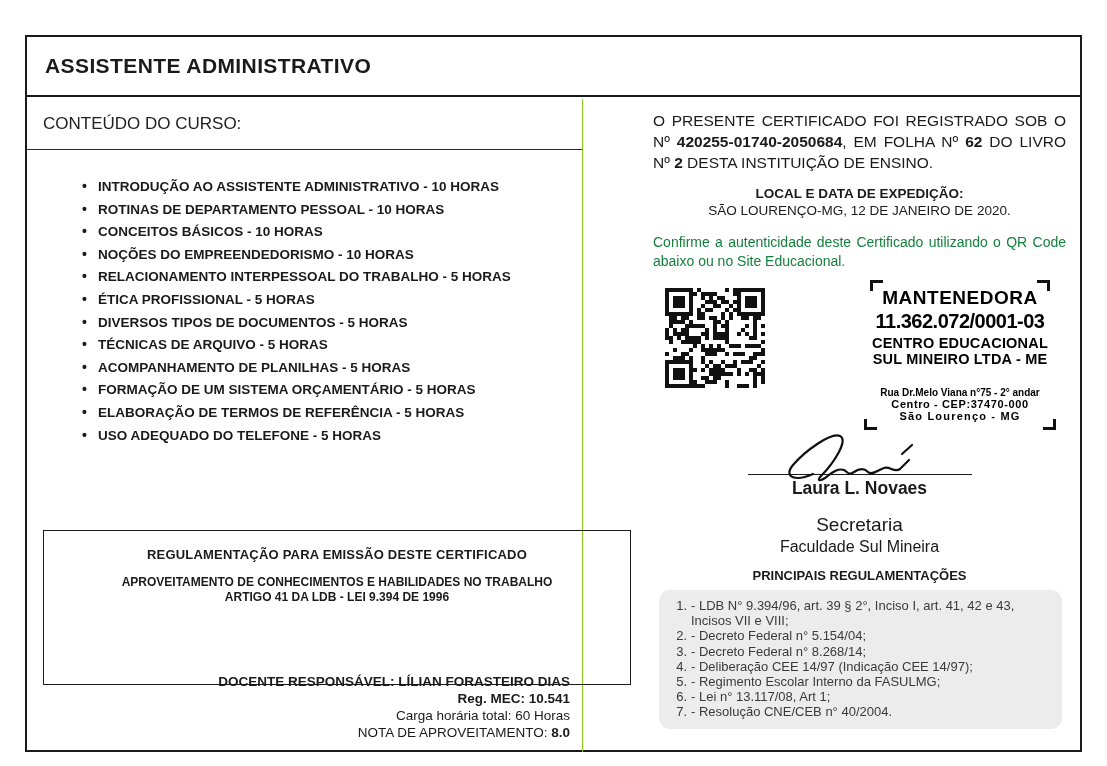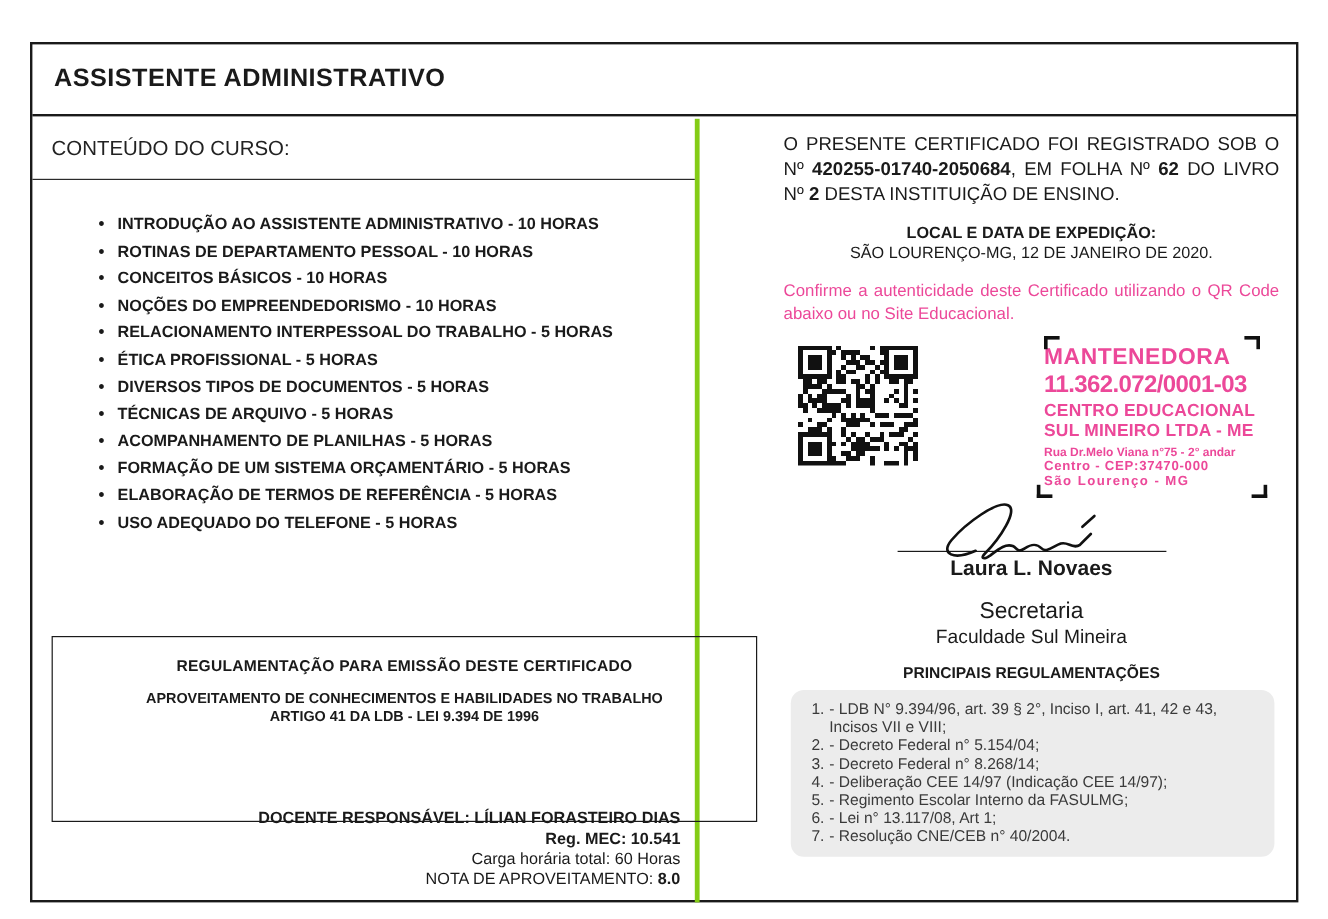--- a/index.html
+++ b/index.html
@@ -4,21 +4,21 @@
 <style>
   * { box-sizing: border-box; margin: 0; padding: 0; }
   html,body { width:1107px; height:766px; background:#ffffff; font-family:"Liberation Sans", sans-serif; color:#1a1a1a; }
   .frame { position:absolute; left:25px; top:35px; width:1057px; height:717px; border:2px solid #1a1a1a; }
 
   
   .title-bar { height:60px; border-bottom:2px solid #1a1a1a; display:flex; align-items:center; padding-left:18px; }
   .title-bar h1 { font-size:21px; font-weight:bold; letter-spacing:.4px; }
 
   
-  .left-col { position:absolute; top:62px; left:0; width:556px; height:653px; border-right:4px solid #84cc16; }
+  .left-col { position:absolute; top:62px; left:0; width:556px; height:653px; border-right:1px solid #84cc16; }
   .right-col { position:absolute; top:62px; left:612px; right:0; height:653px; padding:11px 14px 0 14px; }
 
   
   .course-header { height:51px; border-bottom:1px solid #2a2a2a; padding:15px 0 0 16px; font-size:17px; color:#222; }
   .course-list { list-style:none; margin:30px 0 0 55px; }
   .course-list li { position:relative; padding-left:16px; font-size:13.5px; font-weight:bold; margin-bottom:8.6px; line-height:14px; }
   .course-list li::before { content:"•"; position:absolute; left:0; top:-1px; font-size:14px; }
 
   .reg-box { position:absolute; left:16px; top:431px; width:588px; height:155px; border:1.5px solid #1a1a1a; text-align:center; padding:16px 20px 0 20px; }
   .reg-box .h { font-size:13px; font-weight:bold; letter-spacing:.2px; }
@@ -29,35 +29,35 @@
   .docente-left { text-align:right; font-size:13.5px; font-weight:bold; line-height:17px; }
   .totals-right { text-align:right; font-size:13.5px; line-height:17px; }
   .totals-right .bold { font-weight:bold;text-align:center; }
 
   
   .registration { font-size:15.5px; line-height:21px; text-align:justify; }
   .registration b { font-weight:bold; }
   .local-block { margin-top:13px; text-align:center; }
   .local-block .h { font-size:13.5px; font-weight:bold; }
   .local-block .v { font-size:13.5px; margin-top:2px; }
-  .confirm-p { margin-top:15px; font-size:14px; line-height:19px; text-align:justify; color:#ec4899; }
+  .confirm-p { margin-top:15px; font-size:14px; line-height:19px; text-align:justify; color:#15803d; }
 
   .qr-stamp-row { margin-top:9px; display:flex; align-items:flex-start; }
   .qr-wrap { margin-left:12px; width:100px; height:100px; margin-top:8px; }
-  .stamp { position:relative; margin-left:auto; margin-right:10px; width:192px; padding:7px 6px 8px 6px; color:#ec4899; }
+  .stamp { position:relative; margin-left:auto; margin-right:10px; width:192px; padding:7px 6px 8px 6px; text-align:center; color:#000000; }
   .stamp .mark { position:absolute; width:13px; height:11px; border:0 solid #111; }
   .stamp .tl { top:0; left:6px; border-top-width:3px; border-left-width:3px; }
   .stamp .tr { top:0; right:6px; border-top-width:3px; border-right-width:3px; }
   .stamp .bl { bottom:0; left:0; border-bottom-width:3px; border-left-width:3px; }
   .stamp .br { bottom:0; right:0; border-bottom-width:3px; border-right-width:3px; }
   .stamp .l1 { font-size:19px; font-weight:bold; letter-spacing:.5px; }
   .stamp .l2 { font-size:20px; font-weight:bold; letter-spacing:-.5px; margin-top:1px; }
   .stamp .l3 { font-size:14.5px; font-weight:600; margin-top:2px; letter-spacing:.2px; }
   .stamp .l4 { font-size:14.5px; font-weight:bold; letter-spacing:.2px; }
-  .stamp .l5 { font-size:10px; font-weight:bold; margin-top:5px; }
+  .stamp .l5 { font-size:10px; font-weight:bold; margin-top:20px; }
   .stamp .l6 { font-size:11px; font-weight:bold; letter-spacing:.6px; }
   .stamp .l7 { font-size:11px; font-weight:bold; letter-spacing:1.2px; }
 
   .sig-block { margin-top:0; text-align:center; }
   .sig-scribble { display:block; margin:0 auto -8px auto; }
   .sig-line { width:224px; margin:0 auto; border-top:1.5px solid #1a1a1a; }
   .sig-name { font-size:17.5px; font-weight:bold; margin-top:3px; }
   .sig-role { font-size:19px; margin-top:15px; }
   .sig-inst { font-size:16px; margin-top:2px; }
 

